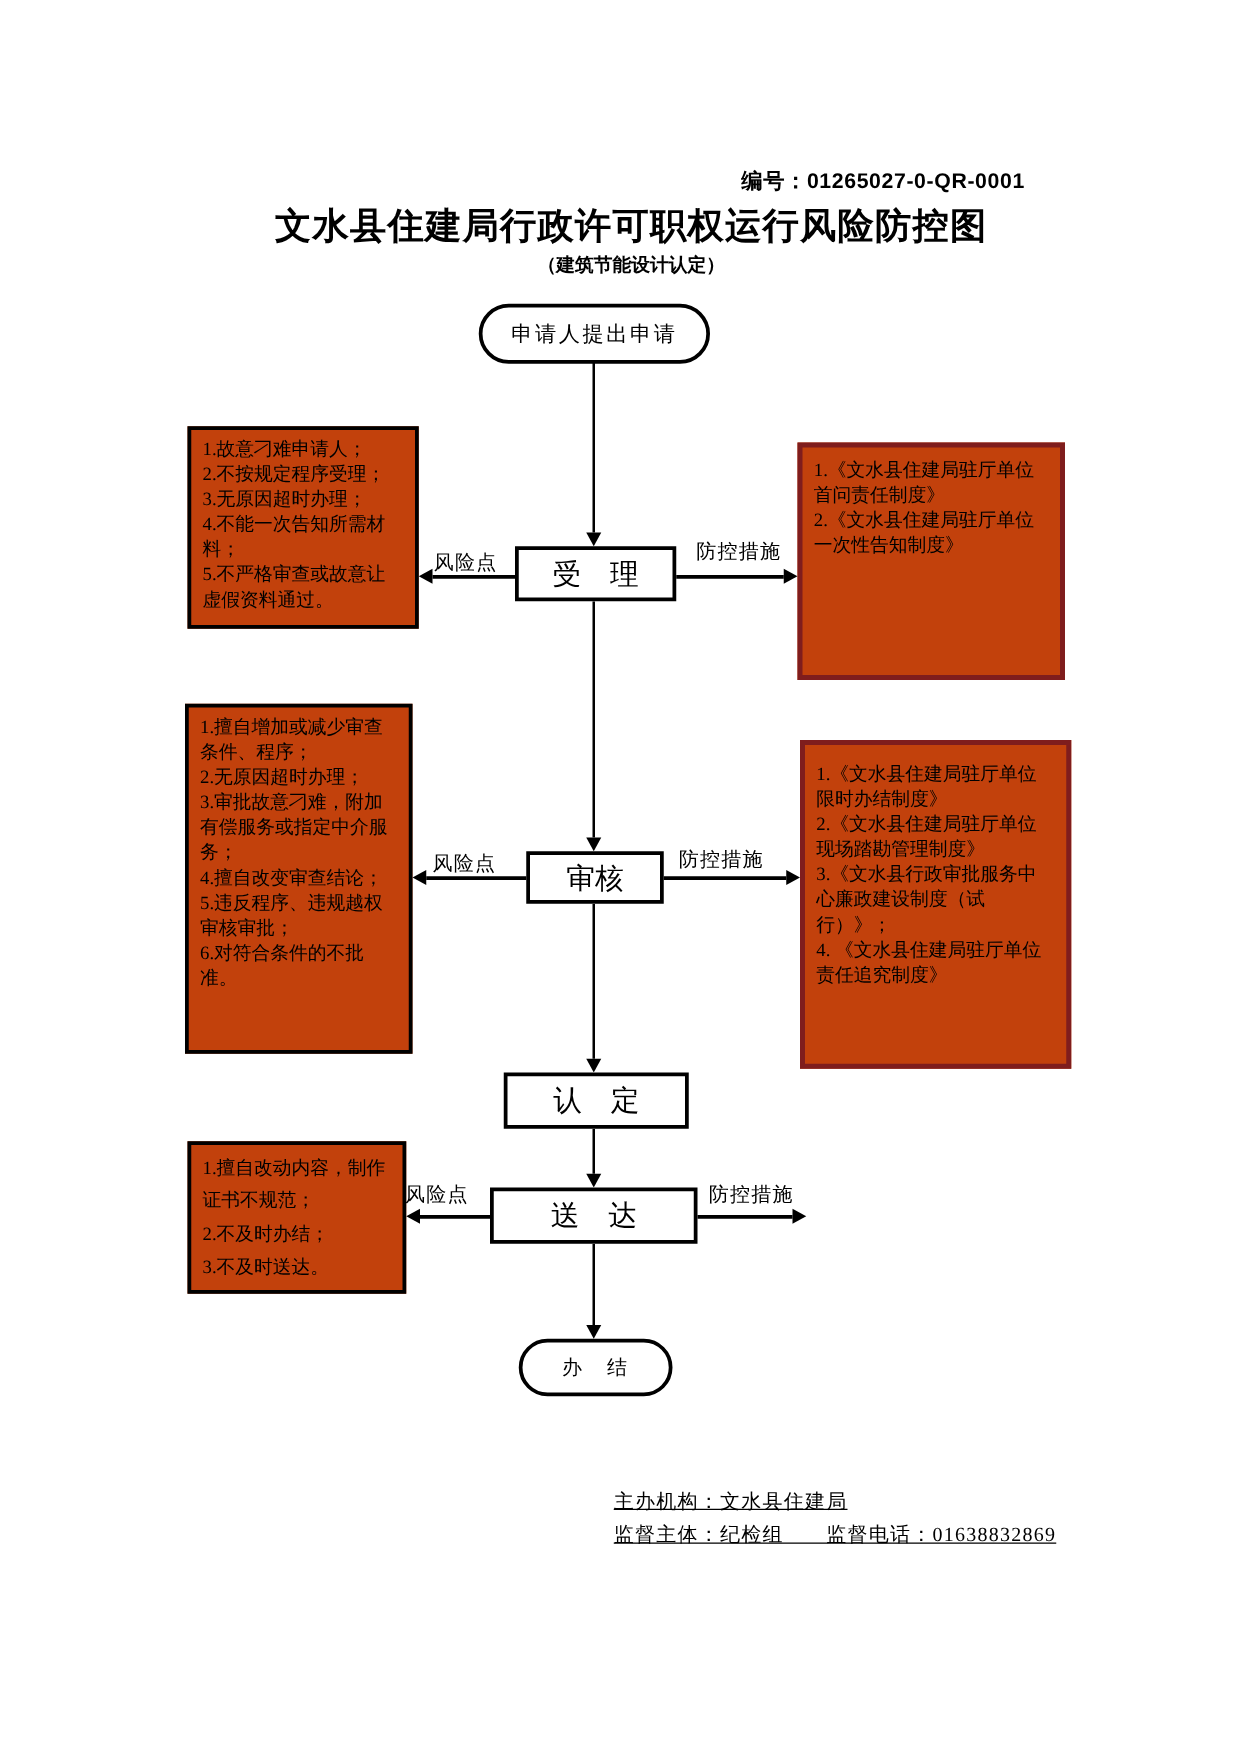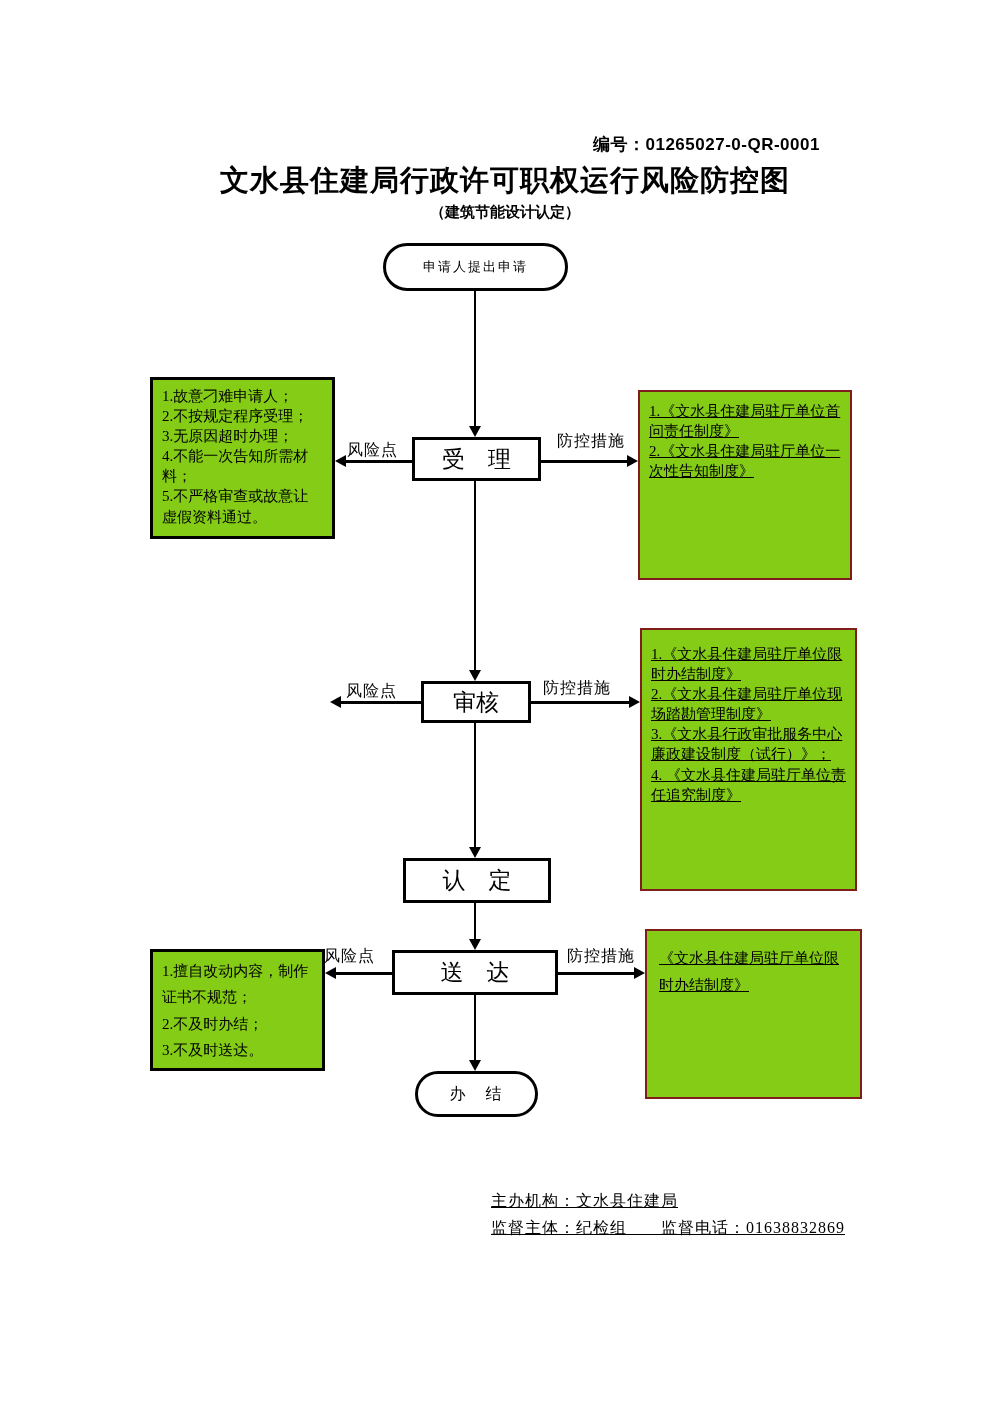--- a/index.html
+++ b/index.html
@@ -7,32 +7,32 @@
     position:relative; width:992px; height:1403px; background:#ffffff;
     font-family:"Liberation Serif","DejaVu Serif",serif; color:#000; overflow:hidden;padding-left:18px;
   }
   .hei { font-family:"Liberation Sans","DejaVu Sans",sans-serif; font-weight:bold; }
   .abs { position:absolute; }
   .doc-number { left:593px; top:133px; font-size:17px; letter-spacing:0.5px; }
   .title { left:0; right:0; top:161px; text-align:center; font-size:29px; letter-spacing:1px; }
   .subtitle { left:0; right:0; top:203px; text-align:center; font-size:15px; }
   .terminator {
     border:3px solid #000; border-radius:26px; background:#fff; box-sizing:border-box;
-    display:flex; align-items:center; justify-content:center; font-size:13px; letter-spacing:2px;
+    display:flex; align-items:center; justify-content:center; font-size:17px; letter-spacing:2px;
   }
   .proc {
     border:3px solid #000; background:#fff; box-sizing:border-box;
     display:flex; align-items:center; justify-content:center; font-size:23px;
   }
   .sidebox {
-    background:#84cc16; box-sizing:border-box; font-size:15px; line-height:1.34;
-    padding:6px 9px; white-space:pre-line; word-break:break-all;margin-top:36px;
+    background:#c2410c; box-sizing:border-box; font-size:15px; line-height:1.34;
+    padding:6px 9px; white-space:pre-line; word-break:break-all;
   }
   .b3 { border:3px solid #000; }
-  .b2 { border:2px solid #7f1d1d;text-decoration:underline; }
+  .b2 { border:4px solid #7f1d1d; }
   .vline { position:absolute; width:2px; background:#000; }
   .hline { position:absolute; height:3px; background:#000; }
   .ah { position:absolute; width:0; height:0; }
   .ah-down { border-left:6px solid transparent; border-right:6px solid transparent; border-top:11px solid #000; }
   .ah-left { border-top:6px solid transparent; border-bottom:6px solid transparent; border-right:11px solid #000; }
   .ah-right { border-top:6px solid transparent; border-bottom:6px solid transparent; border-left:11px solid #000; }
   .lbl { position:absolute; font-size:16px; letter-spacing:1px; }
   .footer-line { position:absolute; font-size:16px; letter-spacing:1px;text-decoration:underline; }
 </style>
 </head>
@@ -80,20 +80,26 @@
   <div class="hline" style="left:346px;top:460px;width:66px;"></div>
 
   <div class="lbl" style="left:557px;top:431px;">防控措施</div>
   <div class="hline" style="left:541px;top:460px;width:86px;"></div>
   <div class="ah ah-right" style="left:627px;top:455px;"></div>
 
   <div class="proc" style="position:absolute;left:421px;top:681px;width:110px;height:42px;">
     <span>审核</span>
   </div>
 
+  <div class="sidebox b3" style="position:absolute;left:148px;top:563px;width:182px;height:280px;">1.擅自增加或减少审查条件、程序；
+2.无原因超时办理；
+3.审批故意刁难，附加有偿服务或指定中介服务；
+4.擅自改变审查结论；
+5.违反程序、违规越权审核审批；
+6.对符合条件的不批准。</div>
   <div class="sidebox b2" style="position:absolute;left:640px;top:592px;width:217px;height:263px;padding-top:14px;">1.《文水县住建局驻厅单位限时办结制度》
 2.《文水县住建局驻厅单位现场踏勘管理制度》
 3.《文水县行政审批服务中心廉政建设制度（试行）》；
 4. 《文水县住建局驻厅单位责任追究制度》</div>
 
   <div class="lbl" style="left:346px;top:681px;">风险点</div>
   <div class="ah ah-left" style="left:330px;top:696px;"></div>
   <div class="hline" style="left:341px;top:701px;width:80px;"></div>
 
   <div class="lbl" style="left:543px;top:678px;">防控措施</div>
@@ -104,21 +110,20 @@
     <span>认　定</span>
   </div>
 
   <div class="proc" style="position:absolute;left:392px;top:950px;width:166px;height:45px;">
     <span>送　达</span>
   </div>
 
   <div class="sidebox b3" style="position:absolute;left:150px;top:913px;width:175px;height:122px;line-height:1.75;">1.擅自改动内容，制作证书不规范；
 2.不及时办结；
 3.不及时送达。</div>
-  <div class="sidebox b2" style="position:absolute;left:645px;top:893px;width:217px;height:170px;line-height:1.8;padding:14px 12px;">《文水县住建局驻厅单位限时办结制度》</div>
 
   <div class="lbl" style="left:324px;top:946px;">风险点</div>
   <div class="ah ah-left" style="left:325px;top:967px;"></div>
   <div class="hline" style="left:336px;top:972px;width:56px;"></div>
 
   <div class="lbl" style="left:567px;top:946px;">防控措施</div>
   <div class="hline" style="left:558px;top:972px;width:76px;"></div>
   <div class="ah ah-right" style="left:634px;top:967px;"></div>
 
   <div class="terminator" style="position:absolute;left:415px;top:1071px;width:123px;height:46px;font-size:16px;">

